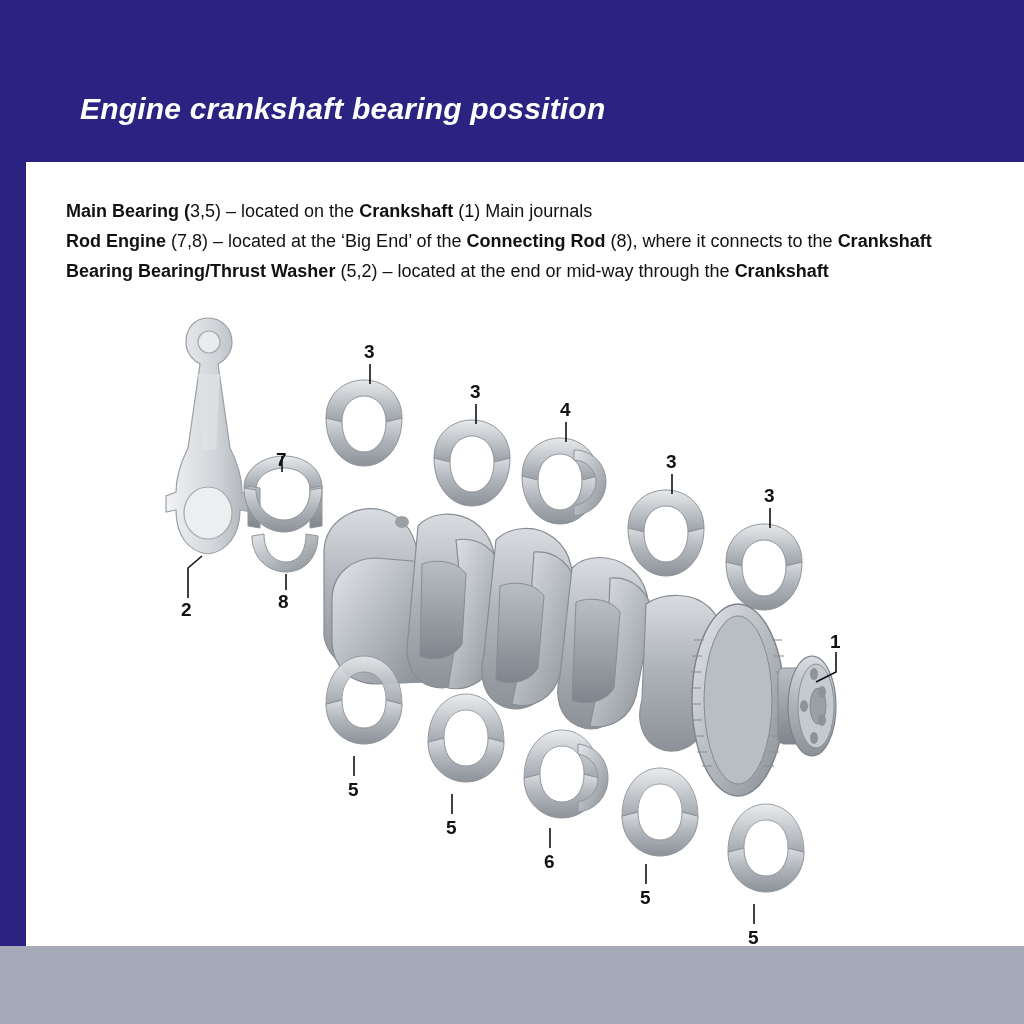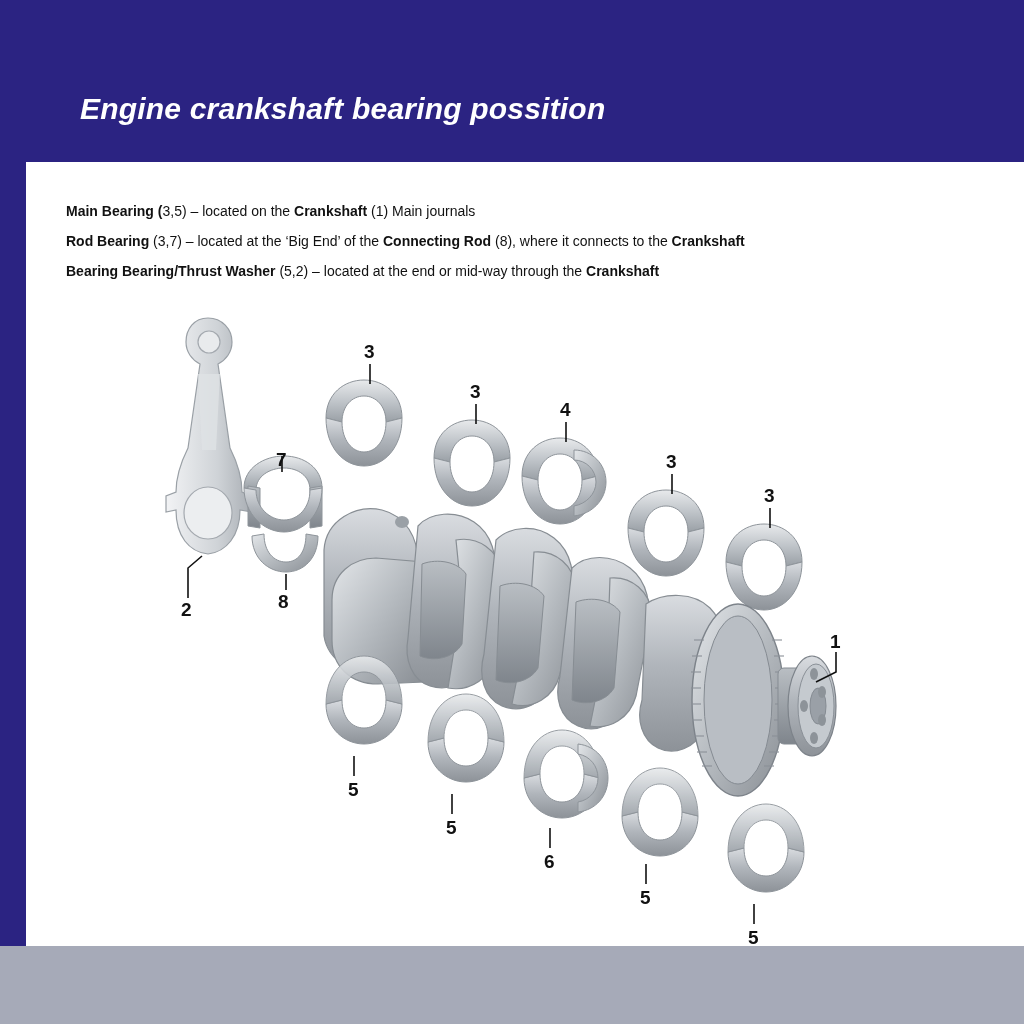--- a/index.html
+++ b/index.html
@@ -43,21 +43,21 @@
     color: #ffffff;
     letter-spacing: 0.2px;
     white-space: nowrap;
   }
   
   .desc {
     position: absolute;
     left: 66px;
     top: 196px;
     width: 930px;
-    font-size: 14px;
+    font-size: 18px;
     color: #111111;
     line-height: 30px;
   }
   .desc .line { white-space: nowrap; }
   .desc b { font-weight: bold; }
   
   .figure {
     position: absolute;
     left: 26px;
     top: 300px;
@@ -85,21 +85,21 @@
 <div class="page">
 
   <div class="left-band" style="background: rgb(43, 35, 130);"></div>
 
   <div class="header" style="background: rgb(43, 35, 130);">
     <div class="header-title" style="color: rgb(255, 255, 255);">Engine crankshaft bearing possition</div>
   </div>
 
   <div class="desc">
     <div class="line" id="desc-line-0"><b>Main Bearing (</b><span>3,5) – located on the </span><b>Crankshaft</b><span> (1) Main journals</span></div>
-    <div class="line" id="desc-line-1"><b>Rod Bearing</b><span> (3,7) – located at the ‘Big End’ of the </span><b>Connecting Rod</b><span> (8), where it connects to the </span><b>Crankshaft</b></div>
+    <div class="line" id="desc-line-1"><b>Rod Engine</b><span> (7,8) – located at the ‘Big End’ of the </span><b>Connecting Rod</b><span> (8), where it connects to the </span><b>Crankshaft</b></div>
     <div class="line" id="desc-line-2"><b>Bearing Bearing/Thrust Washer</b><span> (5,2) – located at the end or mid-way through the </span><b>Crankshaft</b></div>
   </div>
 
   <div class="figure">
     <svg width="998" height="650" viewBox="0 0 998 650" xmlns="http://www.w3.org/2000/svg">
       <defs>
         <linearGradient id="gMetal" x1="0" y1="0" x2="0" y2="1">
           <stop offset="0%" stop-color="#d9dce0"></stop>
           <stop offset="45%" stop-color="#b0b5bb"></stop>
           <stop offset="100%" stop-color="#8d9298"></stop>

